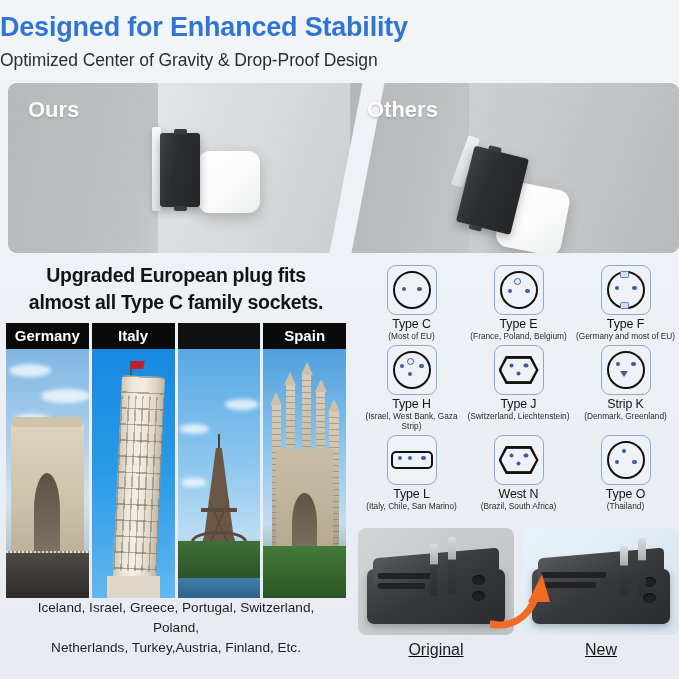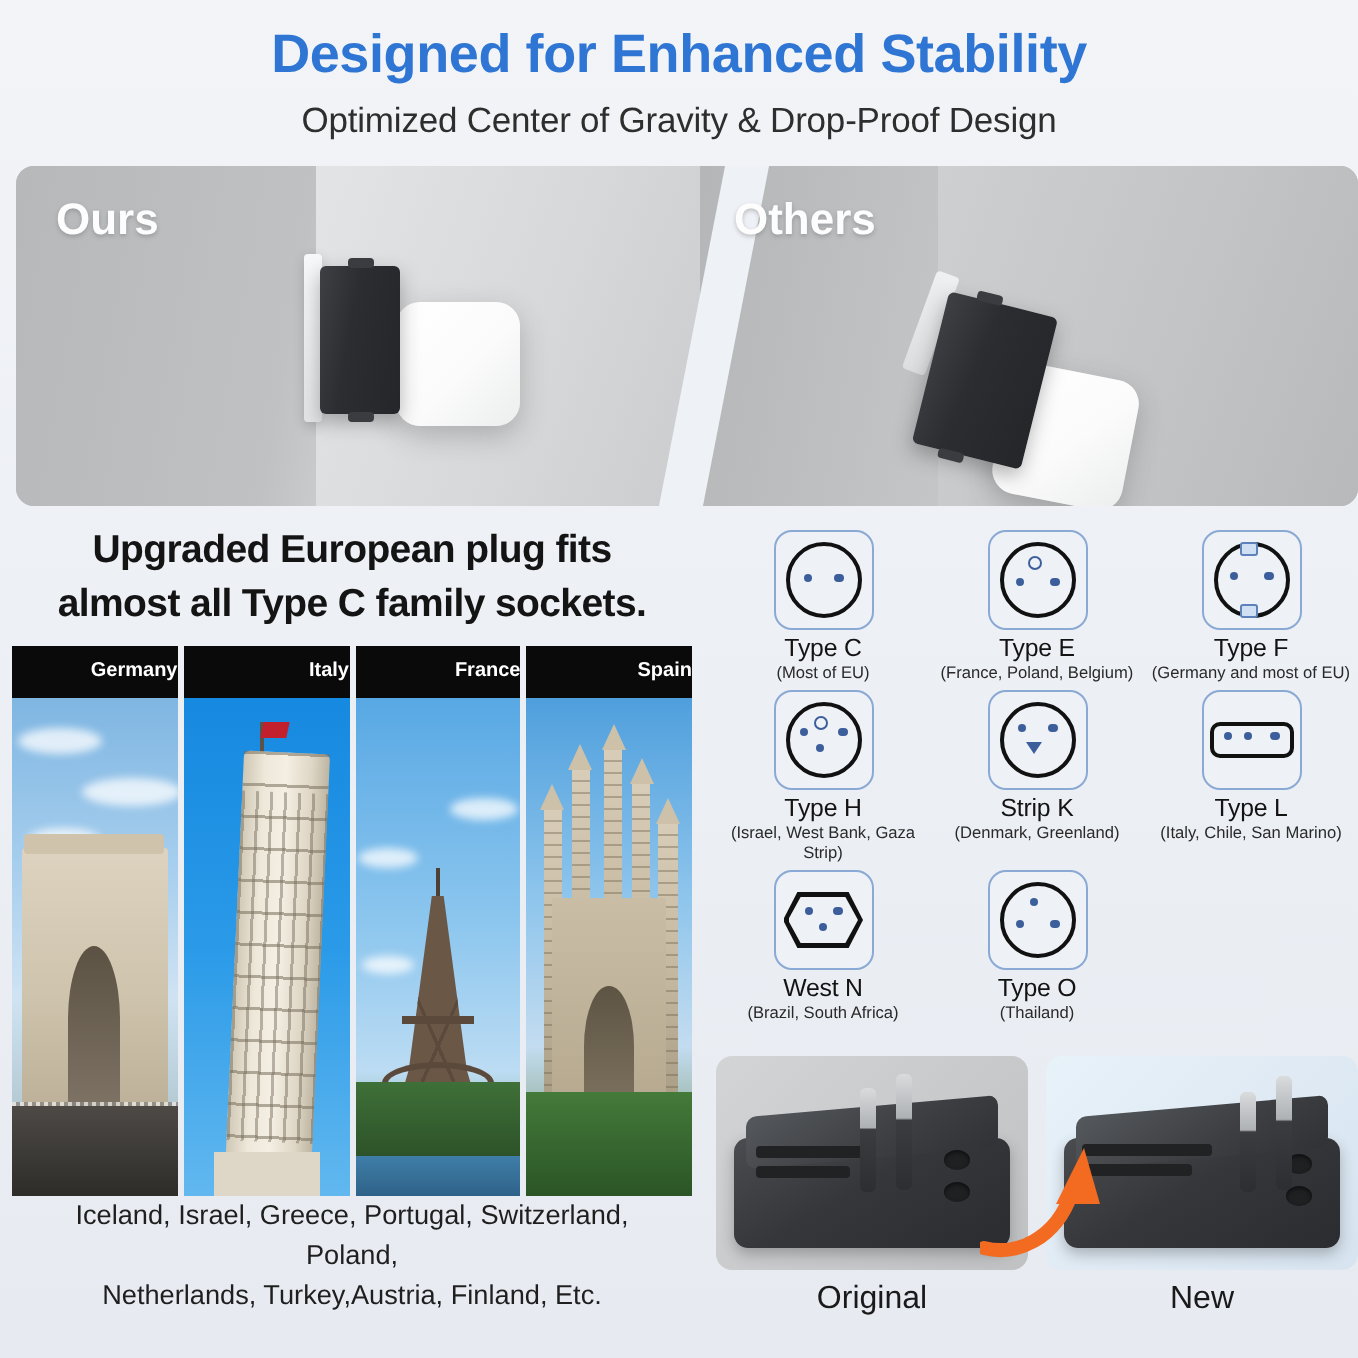--- a/index.html
+++ b/index.html
@@ -9,21 +9,21 @@
     font-family:"Liberation Sans", sans-serif;
     overflow:hidden;
     position:relative;
   }
   .page{
     position:absolute;inset:0;
     background:linear-gradient(180deg,#f2f4f7 0%,#eceff4 55%,#e7ebf1 100%);
   }
 
   
-  .header{padding-top:10px;text-align:center;}
+  .header{padding-top:10px;text-align:left;}
   .h-title{
     font-size:27px;font-weight:bold;color:#2f76d4;
     letter-spacing:-0.2px;line-height:34px;
   }
   .h-sub{
     font-size:17.5px;color:#2e2e2e;margin-top:5px;line-height:22px;
     letter-spacing:-0.1px;
   }
 
   
@@ -88,22 +88,22 @@
 
   .left-col{position:absolute;left:0;top:0;width:352px;}
   .lead{
     text-align:center;font-size:19.5px;font-weight:bold;color:#141414;
     line-height:27px;letter-spacing:-0.3px;padding:0 8px;
   }
 
   .strip{display:flex;margin:7px 6px 0 6px;gap:3px;height:275px;}
   .country{flex:1;position:relative;overflow:hidden;background:#111;}
   .c-name{
-    height:26px;line-height:26px;text-align:right;color:#fff;
-    font-size:10px;font-weight:bold;background:#0a0a0a;position:relative;z-index:3;
+    height:26px;line-height:26px;text-align:center;color:#fff;
+    font-size:15px;font-weight:bold;background:#0a0a0a;position:relative;z-index:3;
   }
   .c-photo{position:absolute;left:0;right:0;top:26px;bottom:0;overflow:hidden;}
 
   
   .sky-de{position:absolute;inset:0;background:linear-gradient(180deg,#7fb6e2 0%,#a8cfee 35%,#cfe3f3 60%,#9fb6b9 100%);}
   .sky-it{position:absolute;inset:0;background:linear-gradient(180deg,#1689e0 0%,#2a9ae8 50%,#62b8ef 100%);}
   .sky-fr{position:absolute;inset:0;background:linear-gradient(180deg,#58a8e4 0%,#8cc6ee 45%,#bcdcf3 75%,#6f8f5e 100%);}
   .sky-es{position:absolute;inset:0;background:linear-gradient(180deg,#4f9fdd 0%,#8ec5ec 40%,#c3dcf0 70%,#6c8a55 100%);}
   .cloud{position:absolute;background:rgba(255,255,255,.75);border-radius:50%;filter:blur(2px);}
 
@@ -188,21 +188,21 @@
   }
   .dot{position:absolute;width:4.2px;height:4.2px;border-radius:50%;background:#3c5f9c;}
   .odot{position:absolute;width:5px;height:5px;border-radius:50%;border:1.3px solid #3c5f9c;background:#eef1f6;}
   .clip{position:absolute;width:7px;height:5px;background:#cfe0f2;border:1.2px solid #5d82bb;border-radius:1.5px;}
   .tri{position:absolute;width:0;height:0;border-left:4px solid transparent;border-right:4px solid transparent;border-top:6px solid #3c5f9c;}
 
   .sock-name{font-size:12.4px;color:#131313;margin-top:2px;letter-spacing:-0.1px;}
   .sock-sub{font-size:8.3px;color:#2a2a2a;margin-top:0px;text-align:center;line-height:10px;}
 
   
-  .bottom-right{position:absolute;left:358px;top:528px;width:321px;height:150px;}
+  .bottom-right{position:absolute;left:358px;top:528px;width:321px;height:150px;text-decoration:underline;}
   .br-row{display:flex;gap:9px;}
   .br-card{width:156px;}
   .br-img{
     height:107px;border-radius:8px;position:relative;overflow:hidden;
   }
   .img-orig{background:linear-gradient(135deg,#d2d4d6 0%,#c8cacc 50%,#bfc1c3 100%);}
   .img-new{background:linear-gradient(135deg,#e8f2f9 0%,#dfeaf4 50%,#d7e4f0 100%);}
   .adapter{
     position:absolute;left:6%;right:6%;bottom:10%;height:52%;border-radius:7px;
     background:linear-gradient(150deg,#4a4c50 0%,#35373a 45%,#2a2c2f 100%);
@@ -291,21 +291,20 @@
             <div class="flag"></div>
             <div class="tower">
               <div class="tower-cols"></div>
               <div class="tower-rings"></div>
             </div>
             <div class="tower-base"></div>
           </div>
         </div>
 
         <div class="country">
-          <div class="c-name">France</div>
           <div class="c-photo">
             <div class="sky-fr"></div>
             <div class="cloud" style="left:2%;top:30%;width:30px;height:10px;"></div>
             <div class="cloud" style="left:58%;top:20%;width:34px;height:11px;"></div>
             <div class="cloud" style="left:4%;top:52%;width:26px;height:9px;"></div>
             <div class="ei-body"></div>
             <div class="ei-spire"></div>
             <div class="ei-deck1"></div>
             <div class="ei-deck2"></div>
             <div class="ei-arch"></div>
@@ -391,20 +390,32 @@
               <div class="odot" style="left:12.5px;top:5px;"></div>
               <div class="dot" style="left:5px;top:11px;"></div>
               <div class="dot" style="right:5px;top:11px;"></div>
               <div class="dot" style="left:13.5px;top:19px;"></div>
             </div>
           </div>
           <div class="sock-name">Type H</div>
           <div class="sock-sub">(Israel, West Bank, Gaza Strip)</div>
         </div>
 
+        <div class="cell">
+          <div class="sock-box">
+            <div class="hexa"></div>
+            <div class="hexa-in">
+              <div class="dot" style="left:8px;top:5px;"></div>
+              <div class="dot" style="right:8px;top:5px;"></div>
+              <div class="dot" style="left:15.4px;top:13px;"></div>
+            </div>
+          </div>
+          <div class="sock-name">Type J</div>
+          <div class="sock-sub">(Switzerland, Liechtenstein)</div>
+        </div>
 
         <div class="cell">
           <div class="sock-box">
             <div class="ring">
               <div class="dot" style="left:7px;top:9px;"></div>
               <div class="dot" style="right:7px;top:9px;"></div>
               <div class="tri" style="left:11px;top:18px;"></div>
             </div>
           </div>
           <div class="sock-name">Strip K</div>

